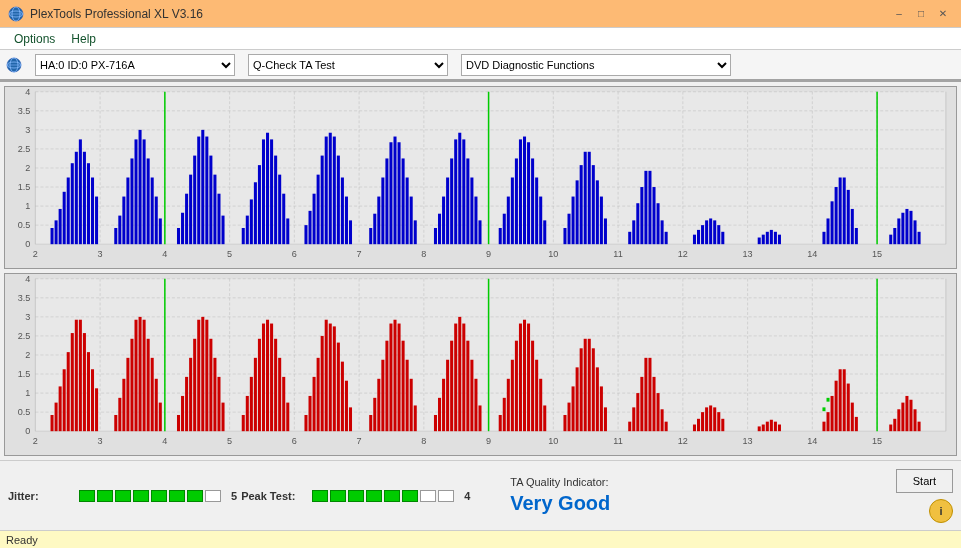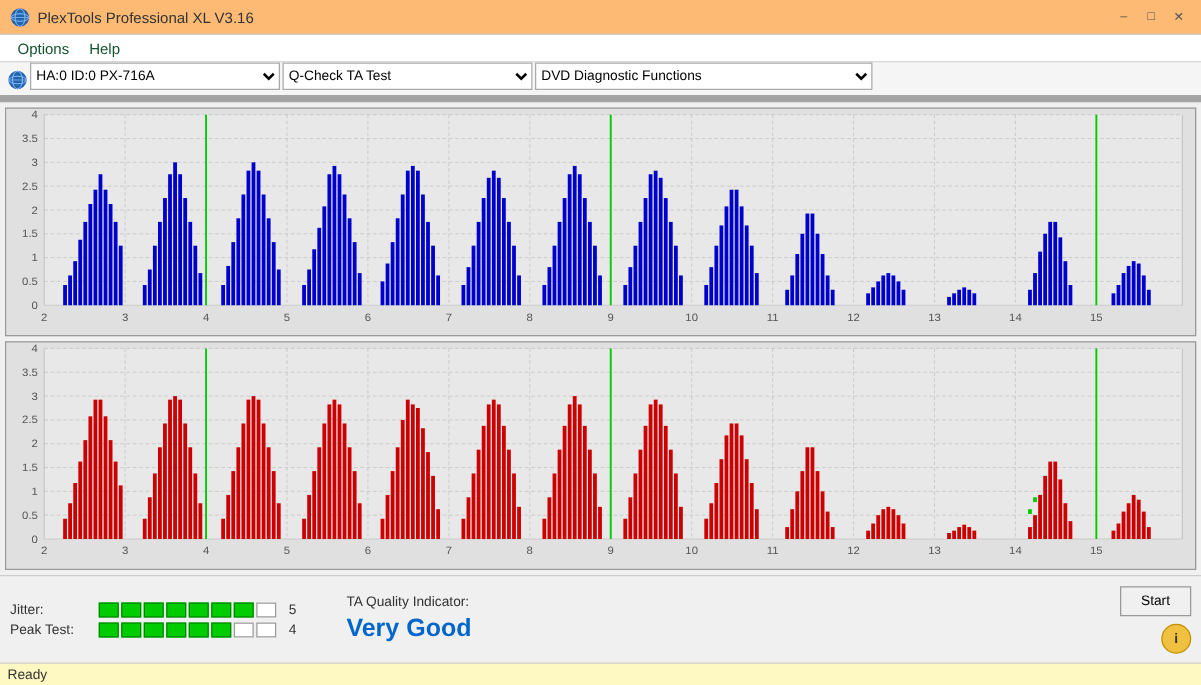--- a/index.html
+++ b/index.html
@@ -64,25 +64,25 @@
       cursor: pointer;
       font-size: 12px;
       color: #14532d;
       text-align: right;
     }
 
     
     .toolbar {
       background: #f5f5f5;
       display: flex;
-      align-items: flex-end;
+      align-items: center;
       padding: 4px 6px;
-      gap: 2px;
+      gap: 13px;
       height: 32px;
-      border-bottom: 6px solid #a3a3a3;
+      border-bottom: 3px solid #a3a3a3;
     }
     .toolbar-select {
       height: 22px;
       font-size: 11px;
       border: 1px solid #aaa;
       background: #fff;
       cursor: pointer;
     }
     .drive-select { width: 200px; }
     .function-select { width: 270px; }
@@ -118,22 +118,23 @@
       height: 70px;
       background: #f0f0f0;
       display: flex;
       align-items: center;
       padding: 4px 8px;
       gap: 20px;
       border-top: 1px solid #ccc;
     }
     .metrics-section {
       display: flex;
-      flex-direction: column;
+      flex-direction: row;
       gap: 4px;
+      font-weight: bold;
     }
     .metric-row {
       display: flex;
       align-items: center;
       gap: 6px;
     }
     .metric-label {
       font-size: 11px;
       color: #333;
       width: 65px;

